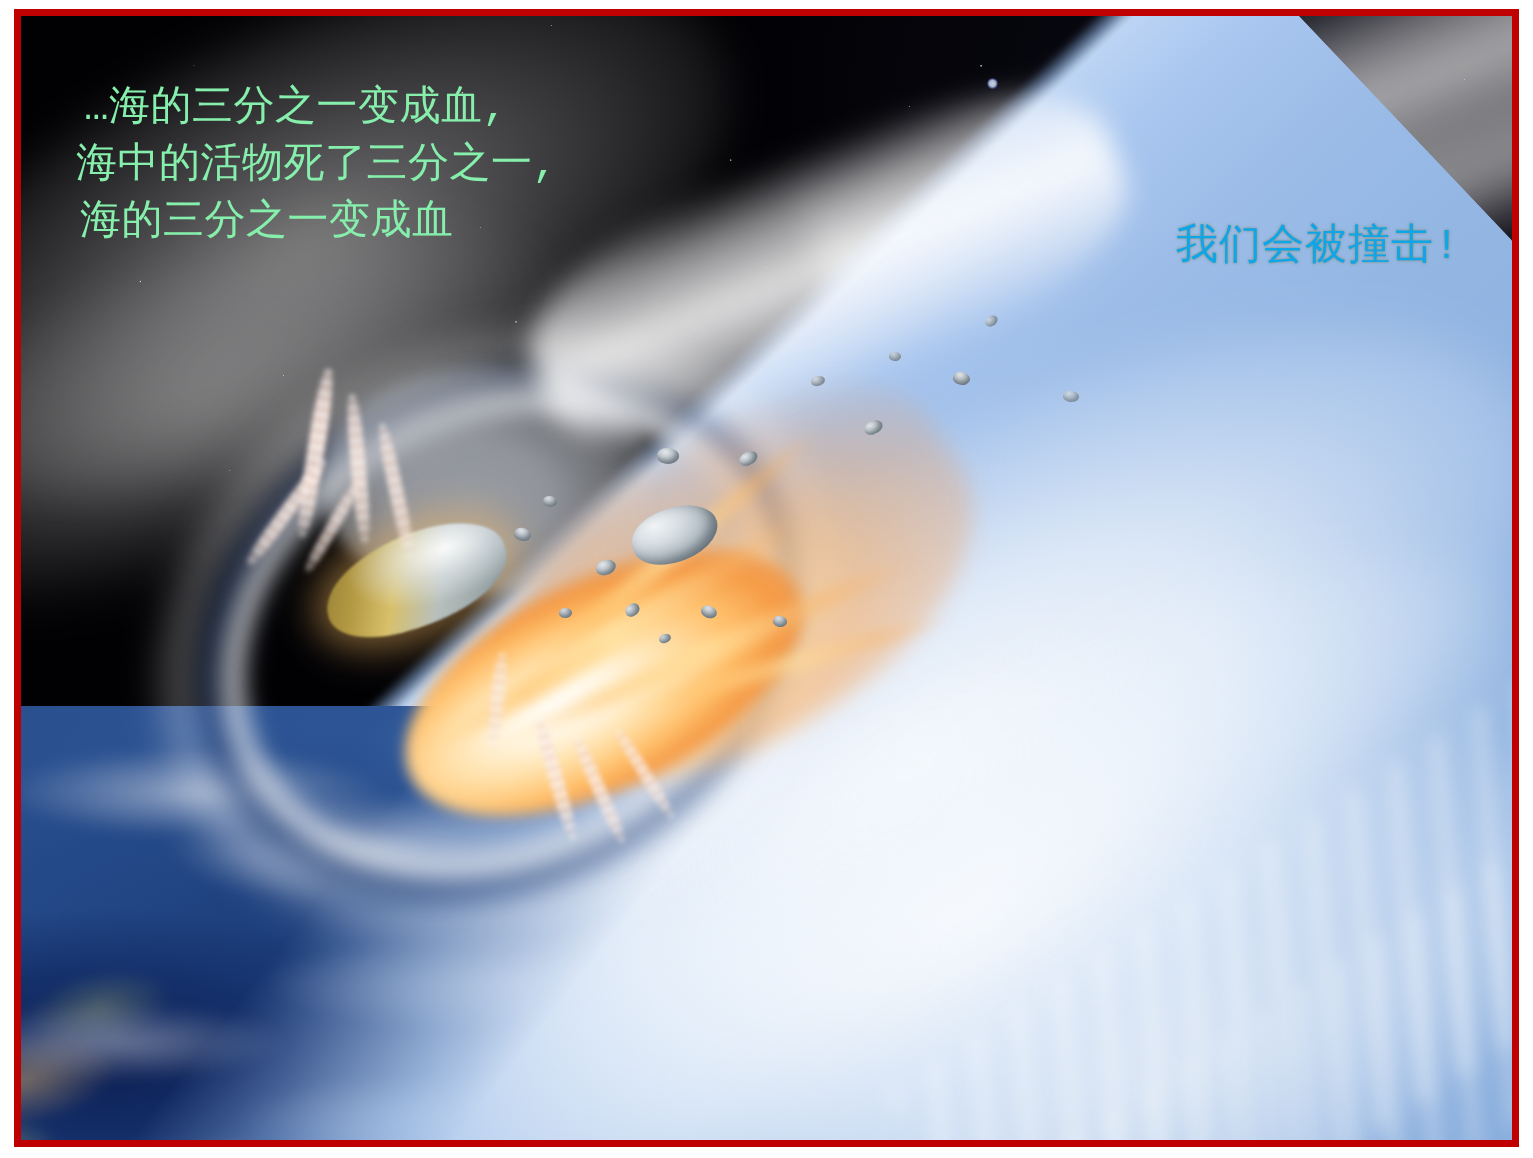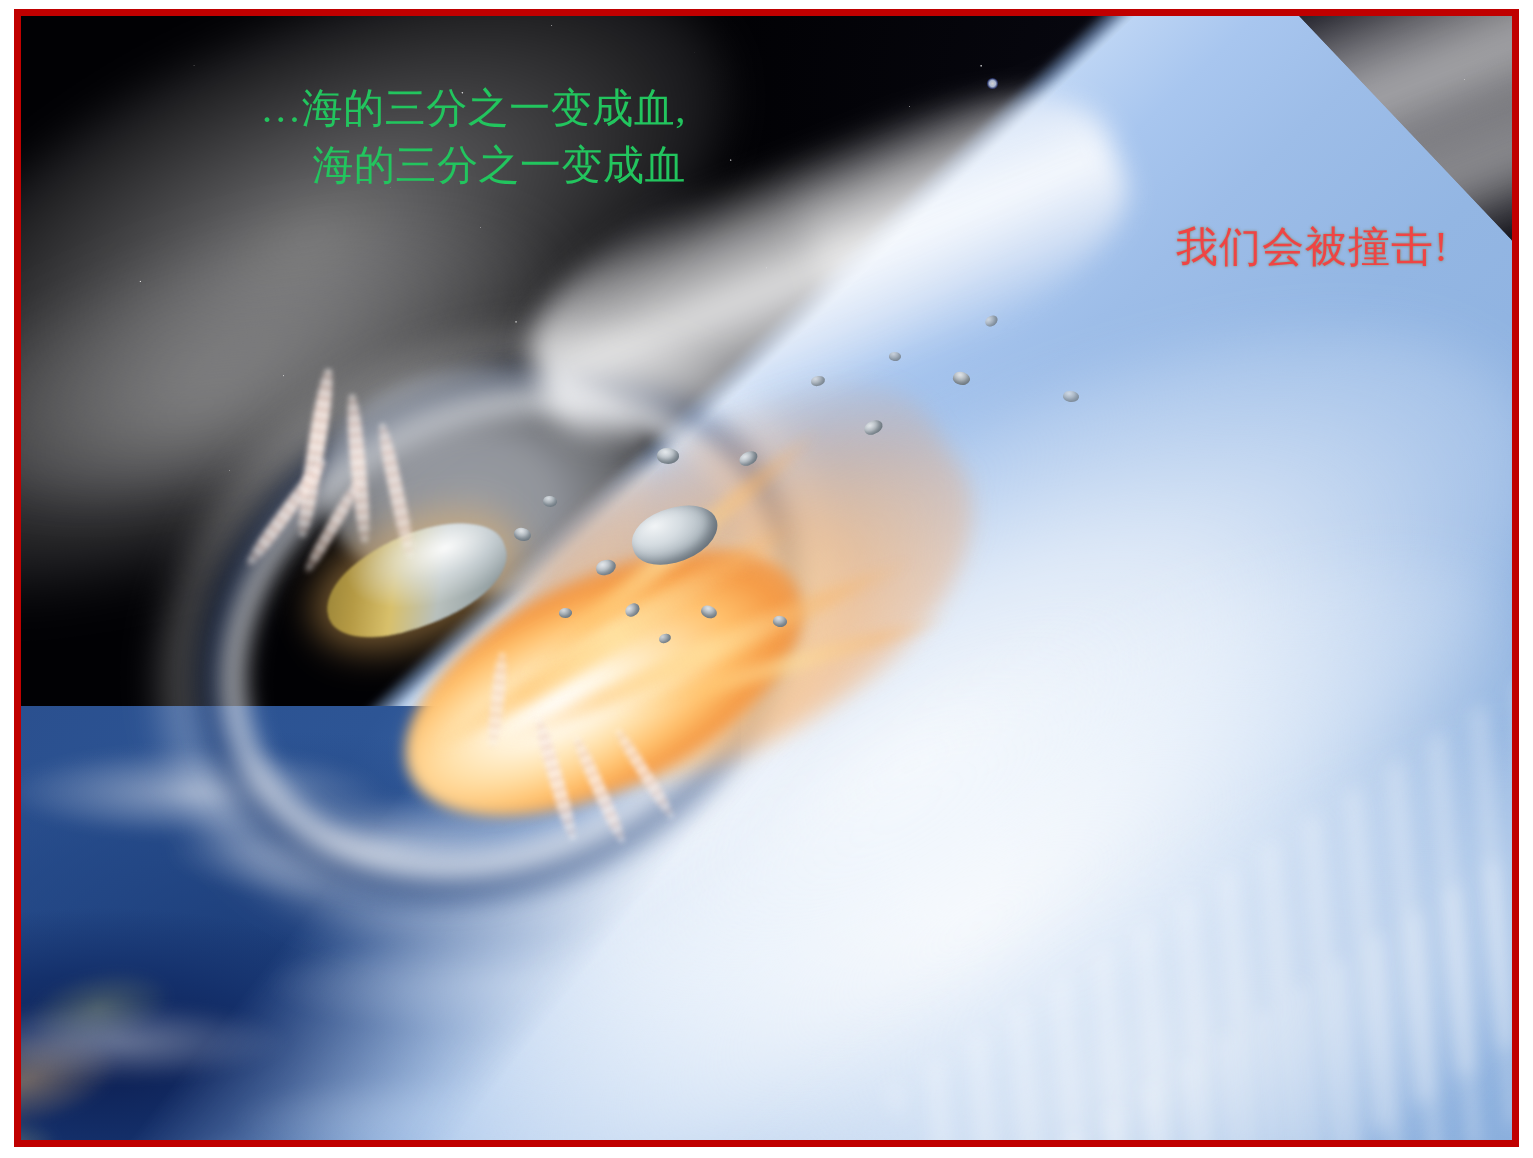--- a/index.html
+++ b/index.html
@@ -527,38 +527,38 @@
         rgba(0,0,0,.70) 85%,
         rgba(0,0,0,.92) 100%);
   }
 
   
   .verse {
     position: absolute;
     left: 55px;
     top: 64px;
     width: 610px;
-    color: #22c55e;
-    font-family: Liberation Serif, serif;
+    color: #86efac;
+    font-family: Liberation Mono, monospace;
     font-size: 41px;
     line-height: 57px;
-    text-align: right;
+    text-align: left;
     white-space: nowrap;
     letter-spacing: .5px;
   }
   .verse .line { display: block; }
   .verse .line.l1 { text-indent: 8px; }
   .verse .line.l3 { text-indent: 4px; }
 
   .warning {
     position: absolute;
     left: 1155px;
     top: 205px;
-    color: #ef4444;
-    font-family: Liberation Serif, serif;
+    color: #0ea5e9;
+    font-family: Liberation Mono, monospace;
     font-size: 42px;
     line-height: 52px;
     white-space: nowrap;
     letter-spacing: 1px;
     text-shadow: 0 0 3px rgba(120,100,0,.55);
   }
 </style>
 </head>
 <body>
 
@@ -651,20 +651,21 @@
       <div class="tendril" style="left:368px;top:406px;width:14px;height:136px;transform:rotate(-12deg);opacity:.85;"></div>
       <div class="tendril" style="left:258px;top:432px;width:14px;height:130px;transform:rotate(36deg);opacity:.9;"></div>
       <div class="tendril" style="left:306px;top:456px;width:12px;height:108px;transform:rotate(30deg);opacity:.8;"></div>
       <div class="tendril" style="left:528px;top:700px;width:14px;height:126px;transform:rotate(-16deg);opacity:.9;"></div>
       <div class="tendril" style="left:572px;top:716px;width:13px;height:116px;transform:rotate(-24deg);opacity:.85;"></div>
       <div class="tendril" style="left:618px;top:706px;width:12px;height:104px;transform:rotate(-32deg);opacity:.8;"></div>
       <div class="tendril" style="left:470px;top:636px;width:13px;height:96px;transform:rotate(6deg);opacity:.75;"></div>
 
       <div class="verse">
         <span class="line l1">…海的三分之一变成血,</span>
+        <span class="line l2">海中的活物死了三分之一,</span>
         <span class="line l3">海的三分之一变成血</span>
       </div>
 
       <div class="warning">我们会被撞击!</div>
 
     </div>
   </div>
 </div>
 
 </body></html>

